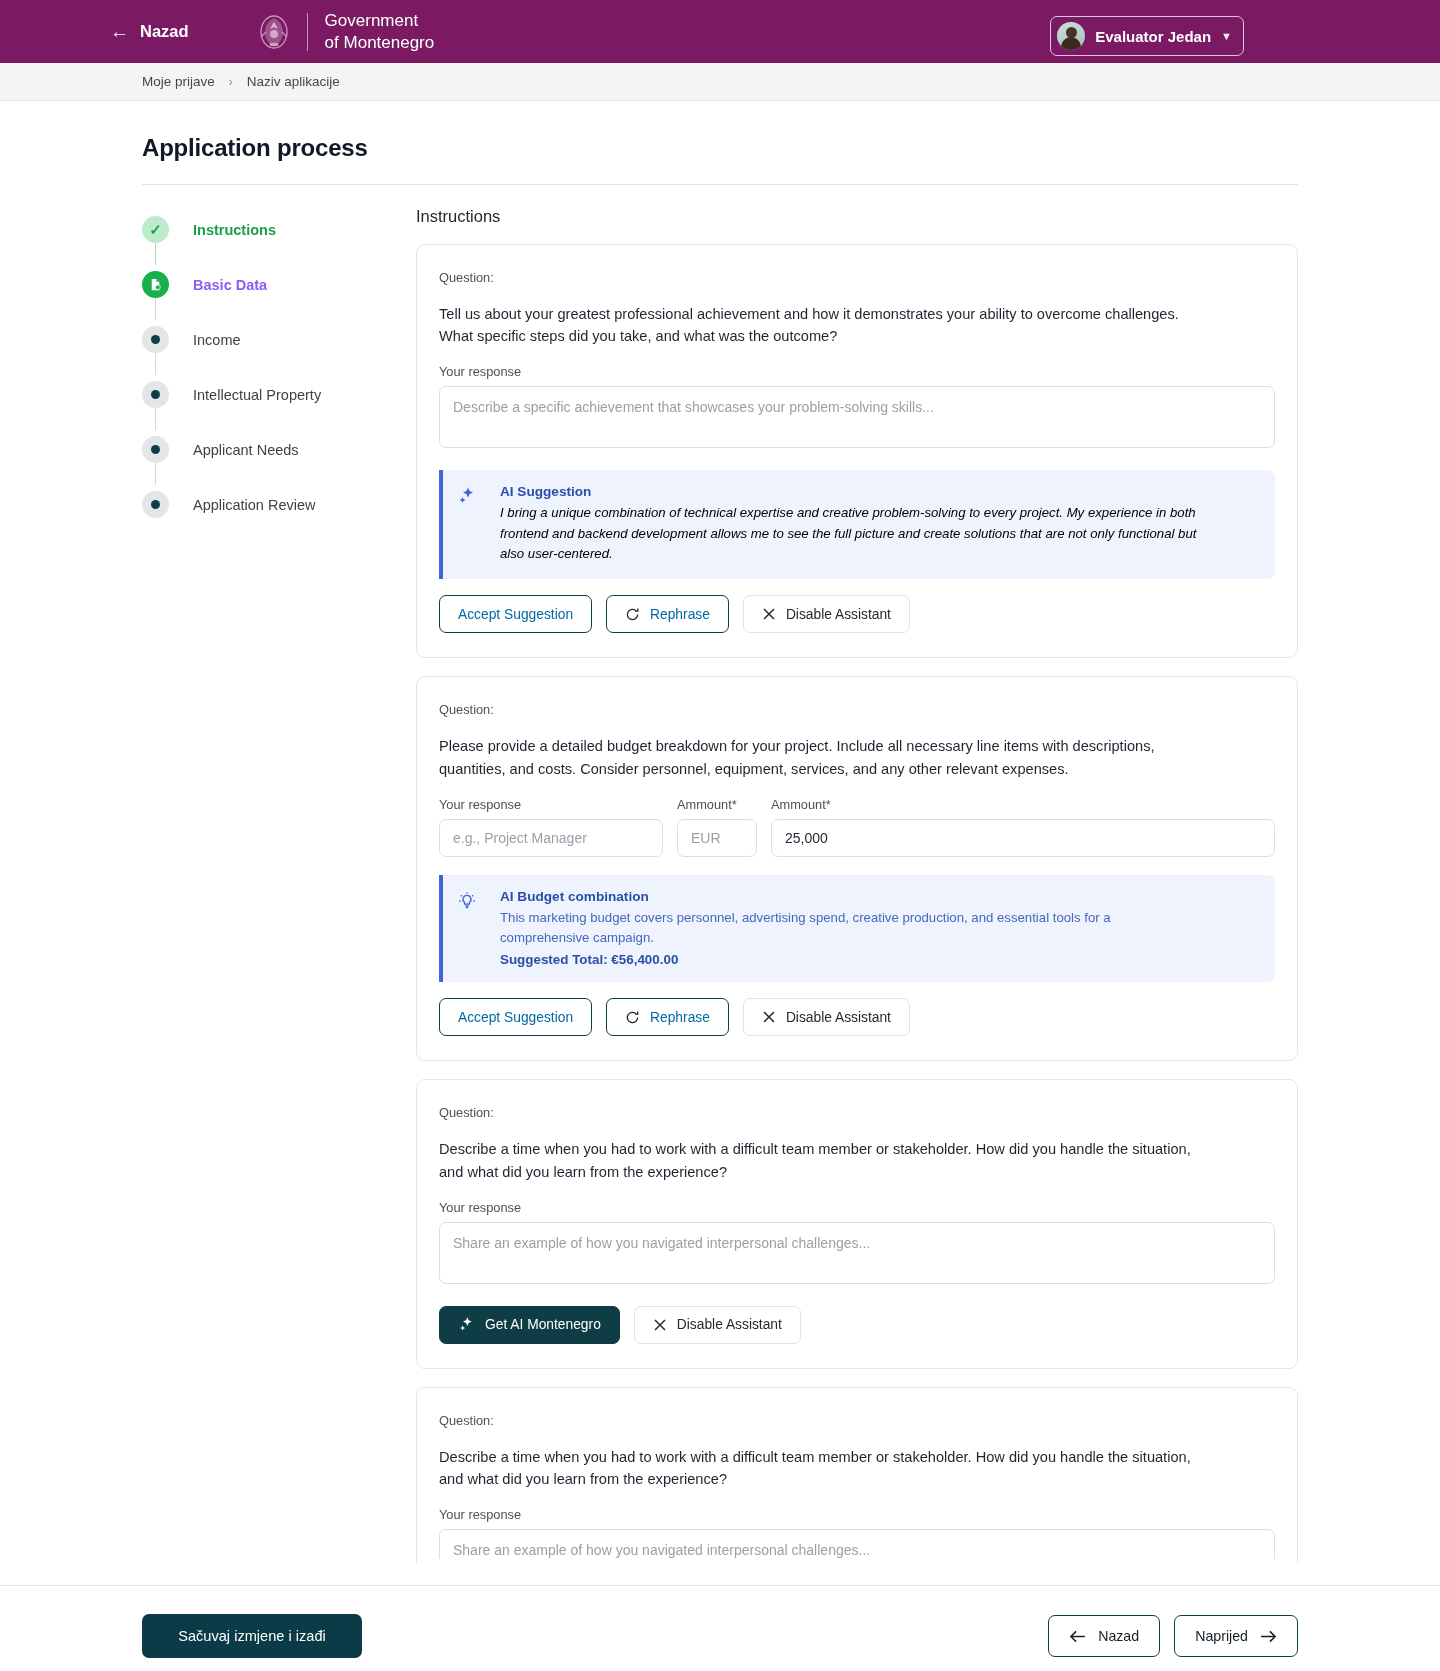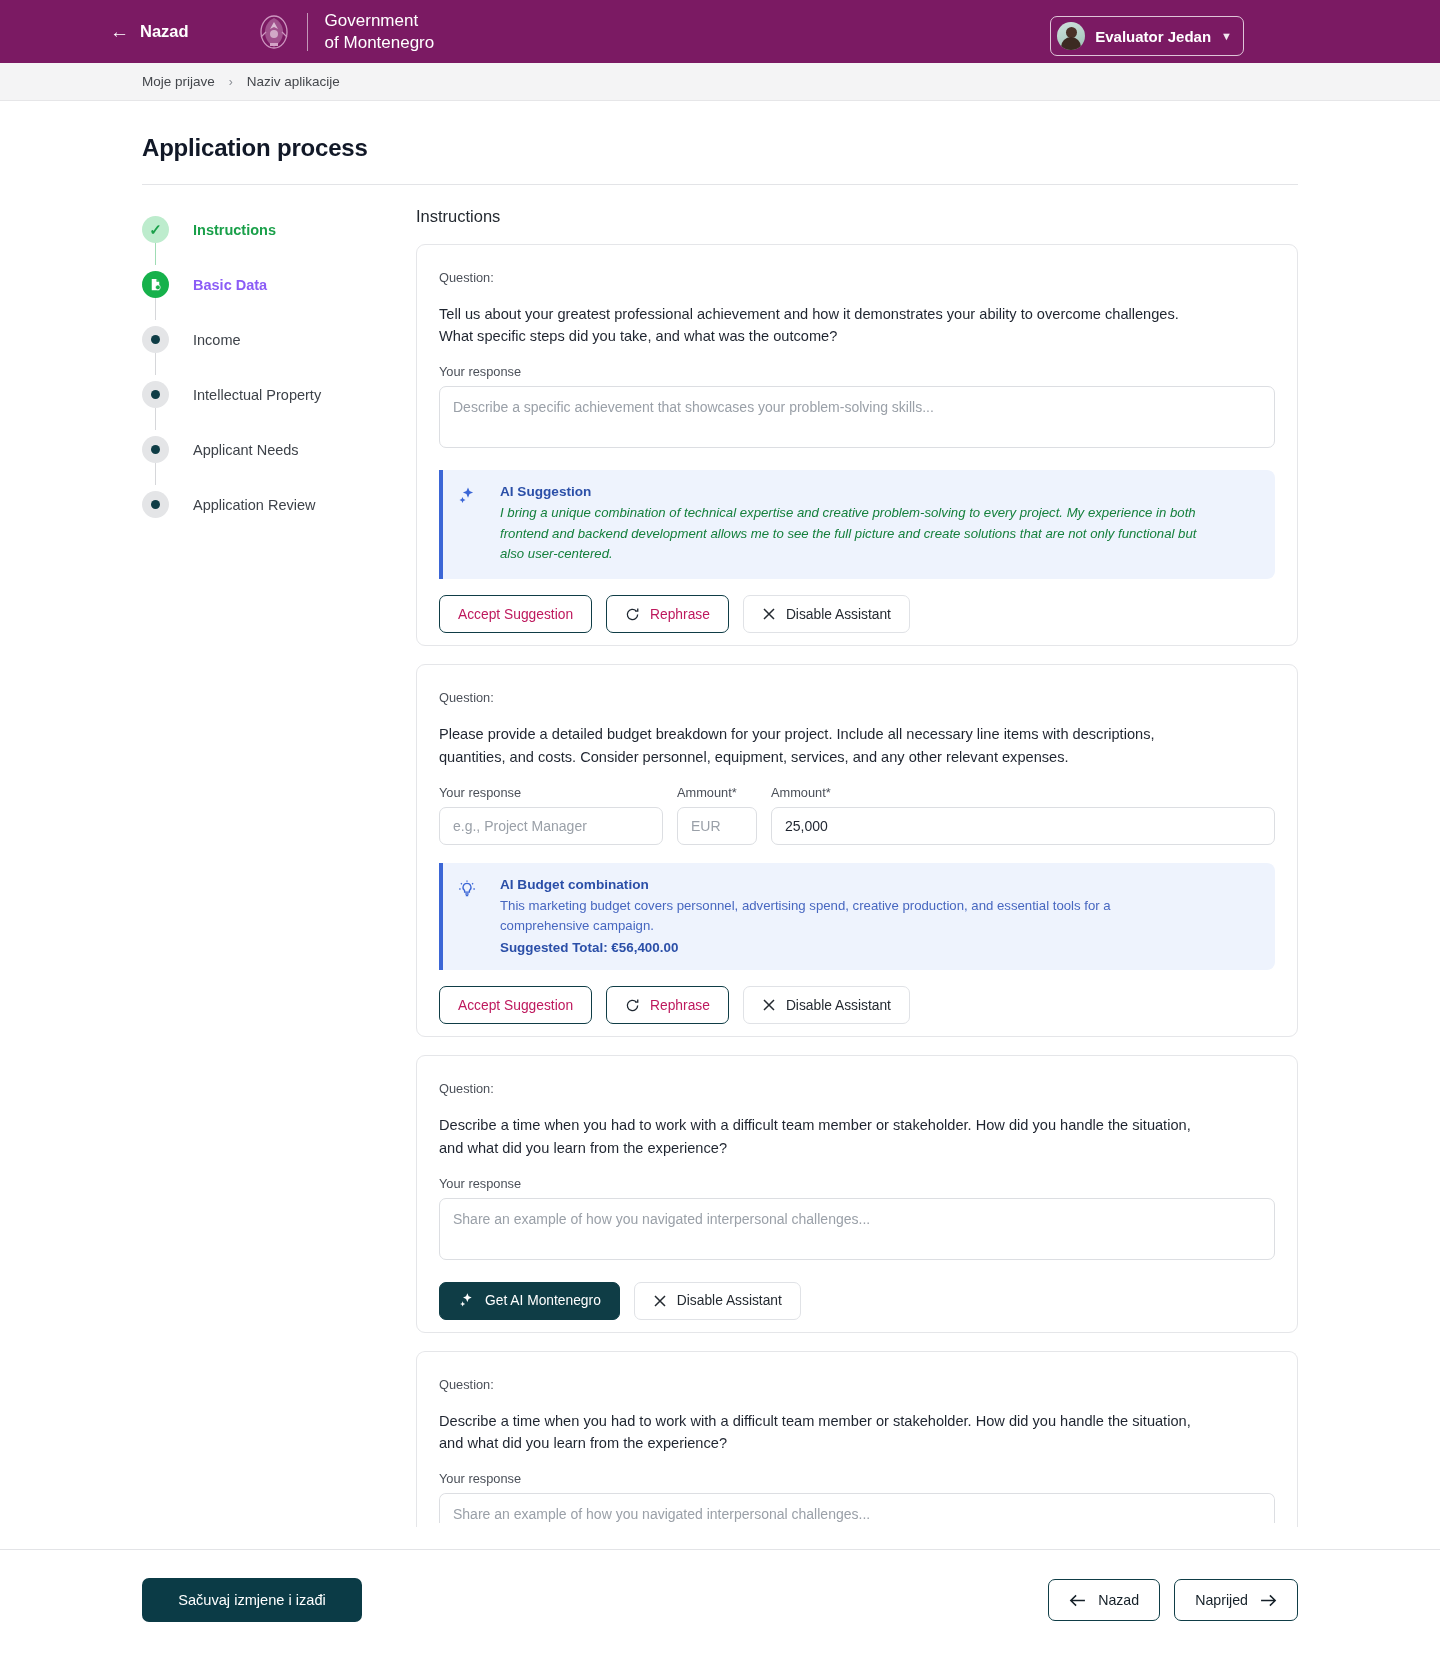--- a/index.html
+++ b/index.html
@@ -160,21 +160,21 @@
   .step.done .step-line { background:#9fdcb4; }
 
   
   .main { flex: 1; min-width: 0; padding-left: 6px; }
   .section-title { font-size: 16.5px; color:#242a31; margin-bottom: 18px; }
 
   .card {
     border: 1px solid #e5e6e9;
     border-radius: 9px;
     background:#fff;
-    padding: 25px 22px 12px;
+    padding: 25px 22px 24px;
     margin-bottom: 18px;
   }
   .q-label { font-size: 12.8px; color:#4b5059; margin-bottom: 18px; }
   .q-text {
     font-size: 14.6px; color:#1f2530; line-height: 1.52;
     margin-bottom: 17px; max-width: 755px;
   }
   .field-label { font-size: 12.8px; color:#4b5059; margin-bottom: 7px; }
   textarea.resp, input.resp {
     width: 100%;
@@ -204,36 +204,36 @@
     border-radius: 0 8px 8px 0;
     padding: 14px 16px 15px 14px;
     display:flex; gap: 23px;
     margin: 18px 0 16px;
   }
   .ai-icon { flex:none; margin-top:2px; }
   .ai-head {
     font-size: 13.6px; font-weight:bold; color:#2b4fa8; margin-bottom: 4px;
   }
   .ai-body {
-    font-size: 13.2px; color:#15803d; line-height:1.54; font-style: italic;
+    font-size: 13.2px; color:#000000; line-height:1.54; font-style: italic;
     max-width: 700px;
   }
   .ai-body.plain { font-style: normal; color:#4767c0; }
   .ai-total { font-size: 13.4px; font-weight:bold; color:#2b4fa8; margin-top: 4px; }
 
   
   .btn-row { display:flex; gap: 14px; align-items:center; }
   .btn {
     display:inline-flex; align-items:center; justify-content:center; gap:10px;
     height: 38px; padding: 0 18px;
     border-radius: 7px;
     font-size: 13.8px;
     font-family: "Liberation Sans", sans-serif;
     background:#fff;
-    color:#be185d;
+    color:#0369a1;
     border:1px solid #0f3d46;
     cursor:pointer;
     white-space:nowrap;
   }
   .btn.soft { border-color:#e0e2e6; color:#242a31; }
   .btn.dark-cta { background:#0f3d46; color:#fff; border-color:#0f3d46; }
   .ico { display:inline-flex; align-items:center; }
 
   
   .actionbar {

